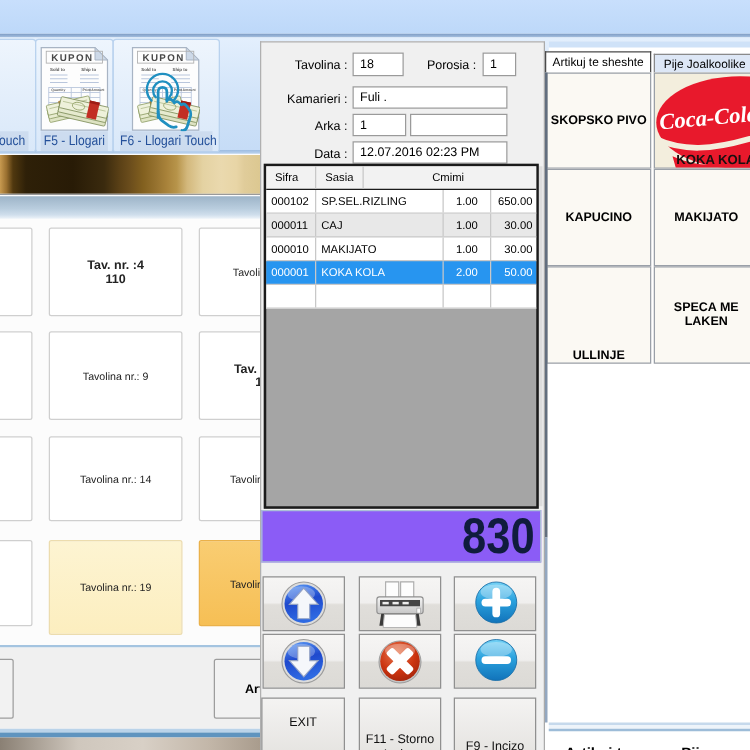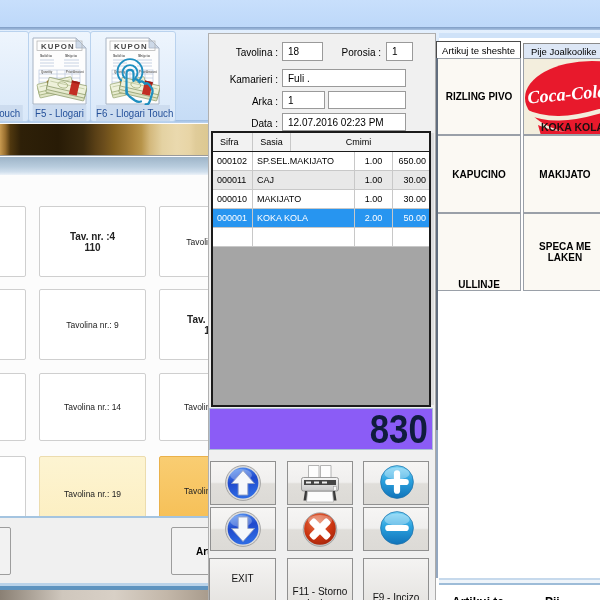--- a/index.html
+++ b/index.html
@@ -111,21 +111,21 @@
   <div class="abs" style="left:223px;top:100px;width:3px;height:272px;background:#dddddd;"></div>
 
   <div class="abs" style="left:3px;top:98px;width:220px;height:276px;border:2px solid #1b1b1b;box-sizing:border-box;background:#a5a5a5;">
     <div class="trow thead">
         <span class="c1" style="padding-left:7px;">Sifra</span>
         <span class="c3" style="text-align:center;">Sasia</span>
         <span class="c4" style="text-align:center;">Cmimi</span>
       </div>
     <div class="trow">
         <span class="c1">000102</span>
-        <span class="c2">SP.SEL.MAKIJATO</span>
+        <span class="c2">SP.SEL.RIZLING</span>
         <span class="c3">1.00</span>
         <span class="c4">650.00</span>
       </div>
     <div class="trow alt">
         <span class="c1">000011</span>
         <span class="c2">CAJ</span>
         <span class="c3">1.00</span>
         <span class="c4">30.00</span>
       </div>
     <div class="trow">
@@ -243,21 +243,21 @@
 
 
 <div class="abs" style="left:439px;top:33px;width:161px;height:567px;background:#ffffff;">
 
   <div class="abs" style="left:0;top:0;width:161px;height:5px;background:#cfe2f8;"></div>
 
   <div class="abs" style="left:-3px;top:8px;width:85px;height:17px;background:#fff;border:1px solid #4a4a4a;border-bottom:none;font-size:9.5px;text-align:center;line-height:17px;box-sizing:border-box;white-space:nowrap;">Artikuj te sheshte</div>
   <div class="abs" style="left:84px;top:10px;width:100px;height:15px;background:#dde7f6;border:1px solid #8a8a8a;border-bottom:none;font-size:9.5px;text-align:left;padding-left:7px;line-height:15px;box-sizing:border-box;white-space:nowrap;">Pije Joalkoolike</div>
 
   <div class="abs prodbtn" style="left:-2px;top:25px;width:84px;height:77px;">
-      <b>RIZLING PIVO</b>
+      <b>SKOPSKO PIVO</b>
     </div>
   <div class="abs prodbtn" style="left:84px;top:25px;width:84px;height:77px;overflow:hidden;background:#f3eedd;">
     <svg class="abs" style="left:0;top:0;" width="84" height="77" viewBox="0 0 84 77">
       <ellipse cx="68" cy="39" rx="67" ry="37" fill="#e8192c"></ellipse>
       <path d="M 14 66 Q 48 82 92 60 L 92 80 L 18 80 Z" fill="#e8192c"></path>
       <path d="M -6 49 C 20 63 45 63 92 47" stroke="#f3eedd" stroke-width="4.5" fill="none"></path>
       <text x="4" y="44" font-family="Liberation Serif" font-style="italic" font-weight="bold" font-size="18" fill="#fff" transform="rotate(-5 10 44)">Coca-Cola</text>
       <text x="17" y="72" font-family="Liberation Sans" font-weight="bold" font-size="10.5" fill="#181010">KOKA KOLA</text>
     </svg>
   </div>
@@ -280,21 +280,21 @@
   <div class="abs" style="left:0;top:547px;width:161px;height:2.5px;background:#eef4fa;"></div>
   <div class="abs" style="left:0;top:549.5px;width:161px;height:2.5px;background:#9dbcd8;"></div>
   <div class="abs" style="left:0;top:562px;width:161px;height:5px;overflow:hidden;">
       <b style="font-size:12px;position:absolute;left:13px;top:0;">Artikuj te</b>
       <b style="font-size:12px;position:absolute;left:106px;top:0;">Pij</b>
     </div>
 </div>
 
 <style>
   .lblstrip{left:0;top:73px;height:16px;text-align:center;font-size:11px;color:#24509a;white-space:nowrap;background:rgba(186,203,226,0.45);padding-top:2px;transform:scaleX(0.88);transform-origin:center;}
-  .tavbtn{width:107px;height:71px;background:#fff;border:1px solid #cfcfcf;border-radius:2px;box-sizing:border-box;display:flex;align-items:center;justify-content:center;text-align:center;color:#222;margin-top:24px;}
+  .tavbtn{width:107px;height:71px;background:#fff;border:1px solid #cfcfcf;border-radius:2px;box-sizing:border-box;display:flex;align-items:center;justify-content:center;text-align:center;color:#222;}
   .yel1{background:linear-gradient(#fdf4d2,#fceebf);border-color:#ecdcae;}
   .yel2{background:linear-gradient(#f9cd72,#f6bf55);border-color:#eab14a;}
   .graybtn{background:#f2f2f2;border:1px solid #9d9d9d;border-radius:2px;box-sizing:border-box;display:flex;align-items:center;justify-content:center;}
   .inp{background:#fff;border:1px solid #9a9a9a;padding:0 0 0 5px;box-sizing:border-box;display:flex;align-items:center;}
   .trow{display:flex;height:18px;line-height:18px;background:#fff;border-bottom:1px solid #c8c8c8;font-size:9px;}
   .trow.thead{height:18px;background:#f2f2f2;border-bottom:1px solid #1b1b1b;}
   .trow.alt{background:#e8e8e8;}
   .trow.sel{background:#2795f0;color:#fff;}
   .trow span{display:block;height:100%;box-sizing:border-box;}
   .c1{width:40px;border-right:1px solid #c8c8c8;padding-left:4px;}

